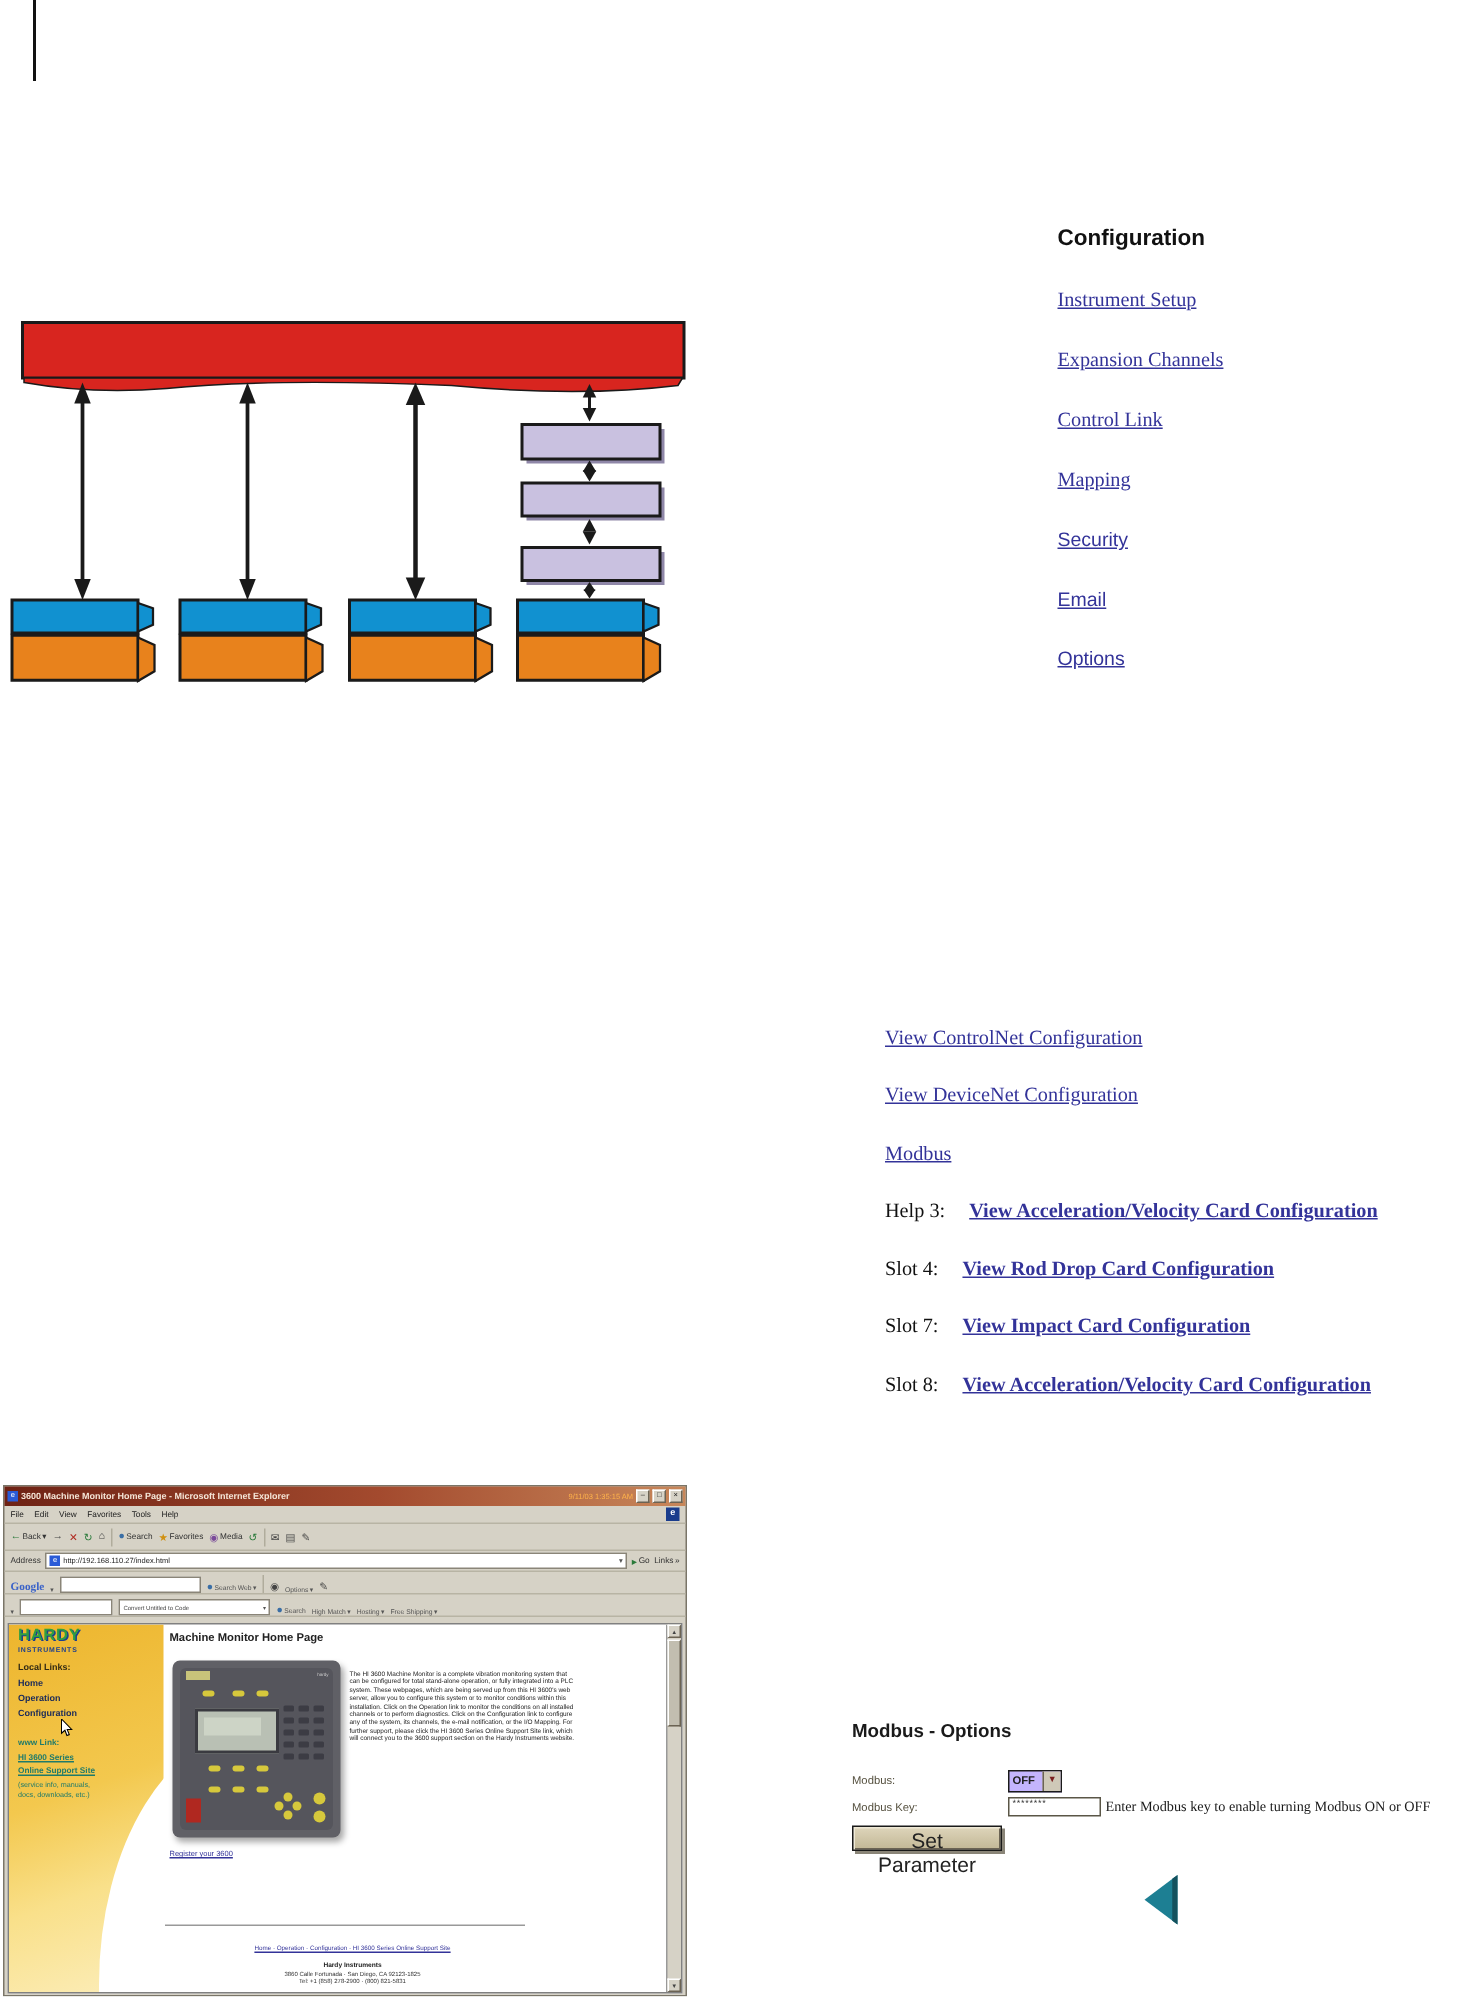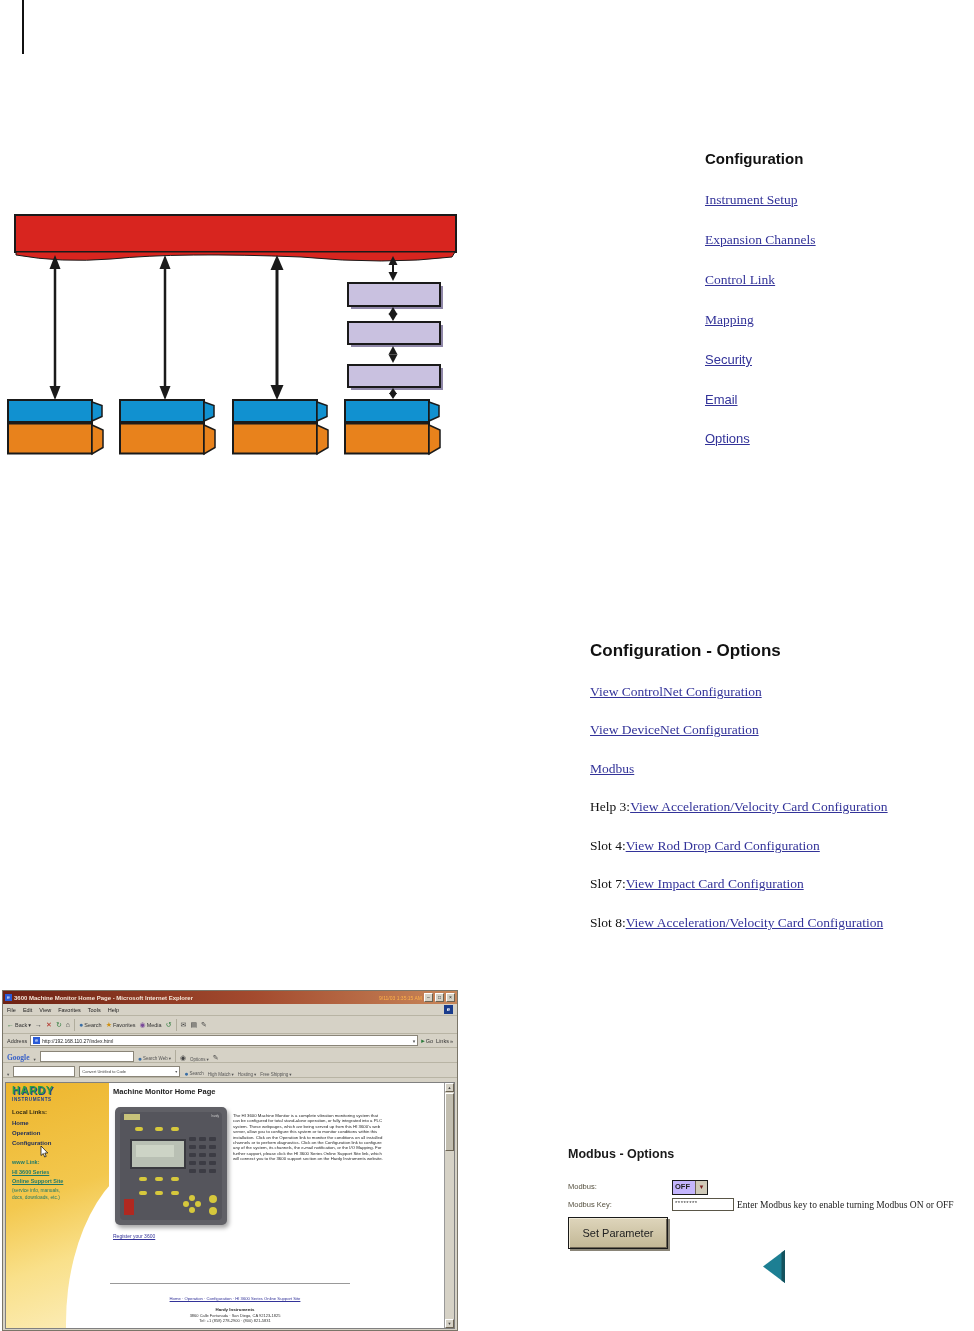--- a/index.html
+++ b/index.html
@@ -18,36 +18,36 @@
   .cfg-menu h3{margin:0;font-size:15px;font-weight:bold;color:#111;}
   .lnk{color:#333399;text-decoration:underline;cursor:pointer;display:inline-block;}
   .serif{font-family:"Liberation Serif",serif;font-size:13.5px;}
   .sans{font-family:"Liberation Sans",sans-serif;font-size:13px;}
   .cfg-menu .lnk{position:absolute;left:0;}
 
   
   .cfg-opts{left:590px;top:641px;width:340px;}
   .cfg-opts h2{margin:0;font-size:17px;font-weight:bold;color:#111;font-family:"Liberation Sans",sans-serif;}
   .cfg-opts .row{position:absolute;left:0;white-space:nowrap;font-family:"Liberation Serif",serif;font-size:13.5px;color:#111;}
-  .cfg-opts .row .lnk{margin-left:0;}
+  .cfg-opts .row .lnk{margin-left:16px;font-weight:bold;}
 
   
   .modbus{left:568px;top:1147px;width:400px;font-family:"Liberation Sans",sans-serif;}
   .modbus h2{margin:0;font-size:12.5px;font-weight:bold;color:#1a1a1a;}
   .m-label{position:absolute;left:0;font-size:7.5px;color:#55503f;}
   .m-select{position:absolute;left:104px;display:flex;height:13px;border:1.5px solid #1a1a1a;background:#c4b5fd;}
   .m-select .val{font-size:7.5px;font-weight:bold;color:#222;padding:1px 3px 0 2px;min-width:17px;}
   .m-select .btn{width:11px;background:#cfc9b8;border-left:1px solid #6b6353;color:#7a1f1f;
                  font-size:6px;text-align:center;line-height:12px;cursor:pointer;}
   .m-input{position:absolute;left:104px;width:56px;height:11px;border:1.5px solid #5a5647;background:#fff;
            font-size:6px;color:#333;padding:0 2px;letter-spacing:.5px;line-height:8px;}
   .m-help{position:absolute;left:169px;font-family:"Liberation Serif",serif;font-size:9.5px;color:#1a1a1a;white-space:nowrap;}
-  .m-btn{position:absolute;left:0;width:100px;height:32px;background:linear-gradient(#ded5bb,#c2b795);
+  .m-btn{position:absolute;left:0;width:100px;height:17px;background:linear-gradient(#ded5bb,#c2b795);
          border:1px solid #1a1a1a;box-shadow:inset 1px 1px 0 #efe9d6,inset -1px -1px 0 #6b6353,2px 2px 0 #8a8578;
-         font-size:11px;color:#222;text-align:center;line-height:16px;cursor:pointer;}
+         font-size:14px;color:#222;text-align:center;line-height:16px;cursor:pointer;}
   .back-arrow{left:762px;top:1250px;}
 
   
   .browser{left:2px;top:990px;width:456px;height:341px;background:#d6d2c6;border:1px solid #7a7568;
            font-family:"Liberation Sans",sans-serif;box-sizing:border-box;}
   .b-title{height:13px;background:linear-gradient(90deg,#6e2214,#a34a2e 55%,#c8875a);display:flex;align-items:center;
            padding:0 2px;gap:2px;}
   .b-title .ttl{flex:1;font-size:6px;font-weight:bold;color:#f5e6d8;white-space:nowrap;overflow:hidden;}
   .b-title .clock{font-size:5px;color:#ffb24a;white-space:nowrap;}
   .winbtn{width:9px;height:9px;background:#d6d2c6;border:1px solid;border-color:#fff #6b6353 #6b6353 #fff;
@@ -213,21 +213,20 @@
     <a class="lnk serif" style="top:42px;">Instrument Setup</a>
     <a class="lnk serif" style="top:82px;">Expansion Channels</a>
     <a class="lnk serif" style="top:122px;">Control Link</a>
     <a class="lnk serif" style="top:162px;">Mapping</a>
     <a class="lnk sans" style="top:202px;">Security</a>
     <a class="lnk sans" style="top:242px;">Email</a>
     <a class="lnk sans" style="top:281px;">Options</a>
   </div>
 
   <div class="abs cfg-opts" style="height:300px;">
-    <h2>Configuration - Options</h2>
     <a class="lnk serif abs" style="top:43px;left:0;">View ControlNet Configuration</a>
     <a class="lnk serif abs" style="top:81px;left:0;">View DeviceNet Configuration</a>
     <a class="lnk serif abs" style="top:120px;left:0;">Modbus</a>
     <div class="row" style="top:158px;">
       <span>Help 3:</span><a class="lnk serif">View Acceleration/Velocity Card Configuration</a>
     </div>
     <div class="row" style="top:197px;">
       <span>Slot 4:</span><a class="lnk serif">View Rod Drop Card Configuration</a>
     </div>
     <div class="row" style="top:235px;">

